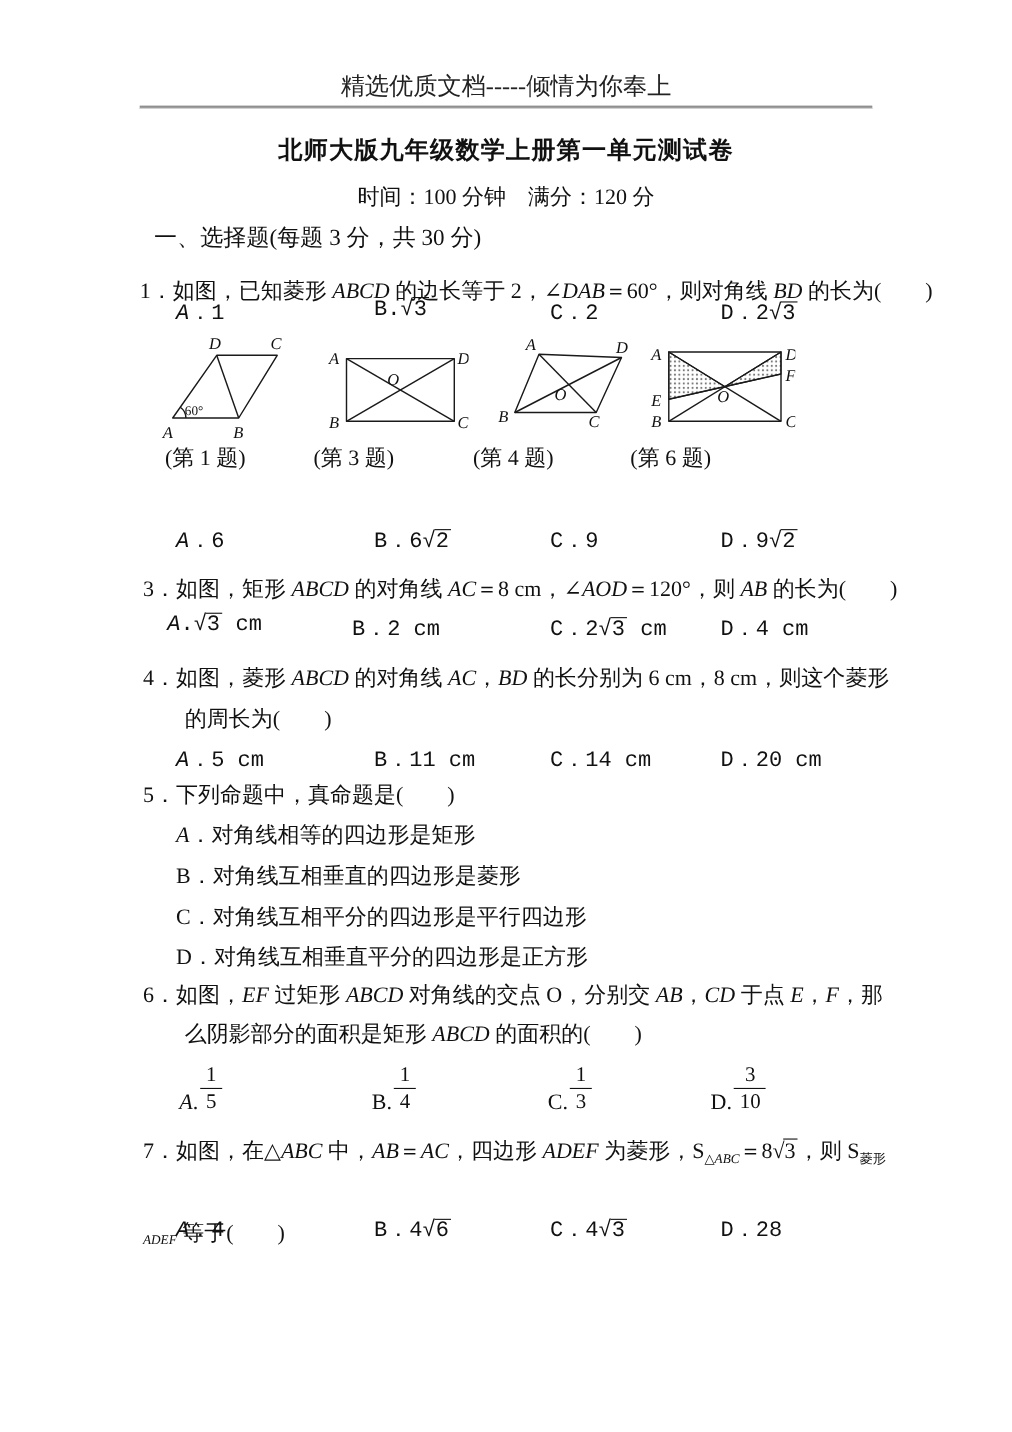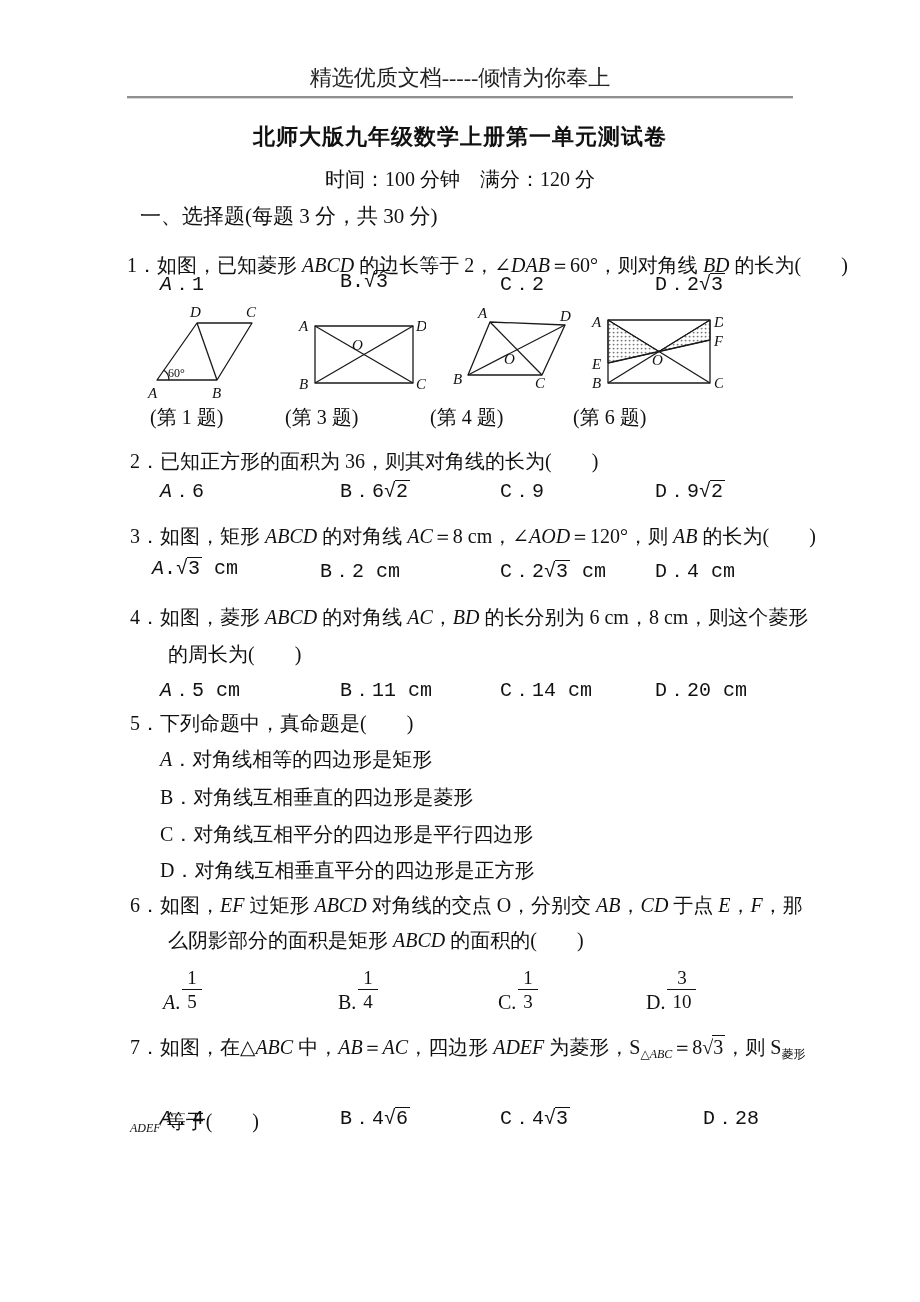--- a/index.html
+++ b/index.html
@@ -108,21 +108,20 @@
     <text class="vtx" x="4" y="85">B</text>
     <text class="vtx" x="126" y="85">C</text>
     <text class="vtx" x="64" y="62">O</text>
   </svg>
 
   <div class="abs line" style="top:404px;left:150px;">(第 1 题)</div>
   <div class="abs line" style="top:404px;left:285px;">(第 3 题)</div>
   <div class="abs line" style="top:404px;left:430px;">(第 4 题)</div>
   <div class="abs line" style="top:404px;left:573px;">(第 6 题)</div>
 
-  <div class="abs line" style="top:448px;left:130px;">2．已知正方形的面积为 36，则其对角线的长为(　　)</div>
   <div class="abs optrow" style="top:477px;">
       <div class="opt" style="left: 160px;"><i>A</i>．6</div>
       <div class="opt" style="left: 340px;">B．6<span class="sq">√<span class="sqb">2</span></span></div>
       <div class="opt" style="left: 500px;">C．9</div>
       <div class="opt" style="left: 655px;">D．9<span class="sq">√<span class="sqb">2</span></span></div>
     </div>
 
   <div class="abs line" style="top:523px;left:130px;">3．如图，矩形 <i>ABCD</i> 的对角线 <i>AC</i>＝8 cm，∠<i>AOD</i>＝120°，则 <i>AB</i> 的长为(　　)</div>
   <div class="abs optrow" style="top:557px;">
       <div class="opt" style="left: 152px;"><i>A</i>.<span class="sq">√<span class="sqb">3</span></span> cm</div>
@@ -178,18 +177,18 @@
         </span>
       </div>
     </div>
 
   <div class="abs line" style="top:1034px;left:130px;">7．如图，在△<i>ABC</i> 中，<i>AB</i>＝<i>AC</i>，四边形 <i>ADEF</i> 为菱形，S<sub>△<i>ABC</i></sub>＝8<span class="sq">√<span class="sqb">3</span></span>，则 S<sub>菱形</sub></div>
   <div class="abs line" style="top:1108px;left:130px;"><sub><i>ADEF</i></sub> 等于(　　)</div>
   <div class="abs optrow" style="top:1104px;padding-left:46px;">
       <div class="opt" style="left: 160px;"><i>A</i>．4</div>
       <div class="opt" style="left: 340px;">B．4<span class="sq">√<span class="sqb">6</span></span></div>
       <div class="opt" style="left: 500px;">C．4<span class="sq">√<span class="sqb">3</span></span></div>
-      <div class="opt" style="left: 655px; margin-left: 48px;">D．28</div>
+      <div class="opt" style="left: 655px;">D．28</div>
     </div>
 
   <div class="abs center line footer" style="top:1197px;">专心---专注---专业</div>
 
 </div>
 
 </body></html>

